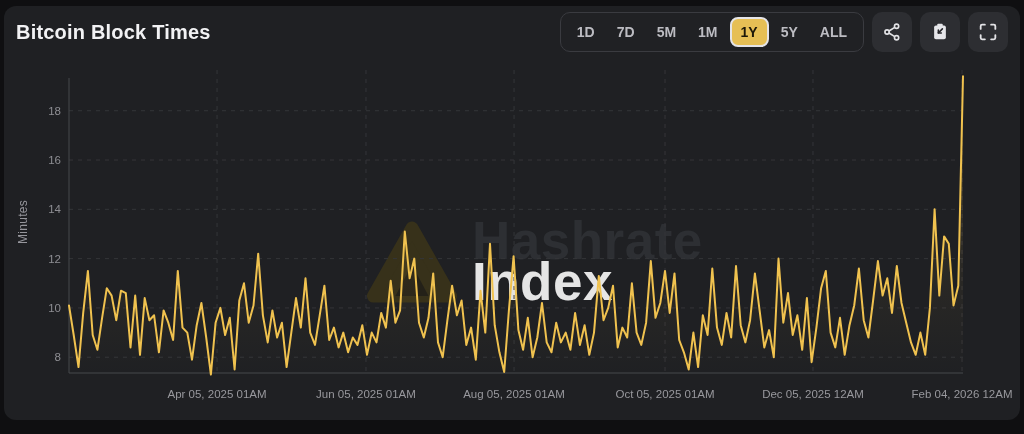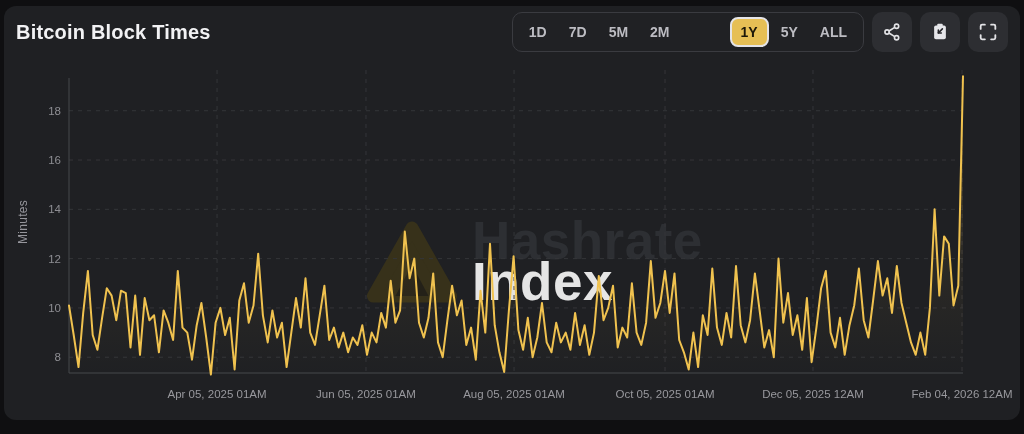--- a/index.html
+++ b/index.html
@@ -27,21 +27,21 @@
     padding:3px 6px;height:40px;box-sizing:border-box;background:#202124;
   }
   .range-btn{
     background:transparent;border:none;cursor:pointer;
     color:#bcbcc2;font-size:14px;font-weight:700;
     font-family:"Liberation Sans",sans-serif;
     padding:7px 10px;border-radius:8px;line-height:1;
   }
   .range-btn.selected{
     background:#e6bf55;color:#1c1708;
-    border:2px solid #e4e4e8;padding:6px 9px;margin-left:48px;
+    border:2px solid #e4e4e8;padding:6px 9px;
   }
   .icon-btn{
     width:40px;height:40px;border:none;border-radius:10px;cursor:pointer;
     background:#2d2e32;display:flex;align-items:center;justify-content:center;
     padding:0;
   }
   .icon-btn svg{display:block;}
   
   #watermark{
     position:absolute;left:366px;top:220px;z-index:1;
@@ -67,21 +67,21 @@
 
 <div class="card"></div>
 
 <div class="header">
   <div class="title">Bitcoin Block Times</div>
   <div class="controls">
     <div class="range-group" id="range-group">
         <button class="range-btn">1D</button>
         <button class="range-btn">7D</button>
         <button class="range-btn">5M</button>
-        <button class="range-btn">2M</button>
+        <button class="range-btn">1M</button>
         <button class="range-btn selected">1Y</button>
         <button class="range-btn">5Y</button>
         <button class="range-btn">ALL</button>
       </div>
     <button class="icon-btn">
       <span>
         <svg width="22" height="22" viewBox="0 0 24 24">
           <circle cx="17" cy="5.7" r="2.3" fill="none" stroke="#e3e3e6" stroke-width="1.8"></circle>
           <circle cx="6.6" cy="12" r="2.3" fill="none" stroke="#e3e3e6" stroke-width="1.8"></circle>
           <circle cx="17" cy="18.3" r="2.3" fill="none" stroke="#e3e3e6" stroke-width="1.8"></circle>

